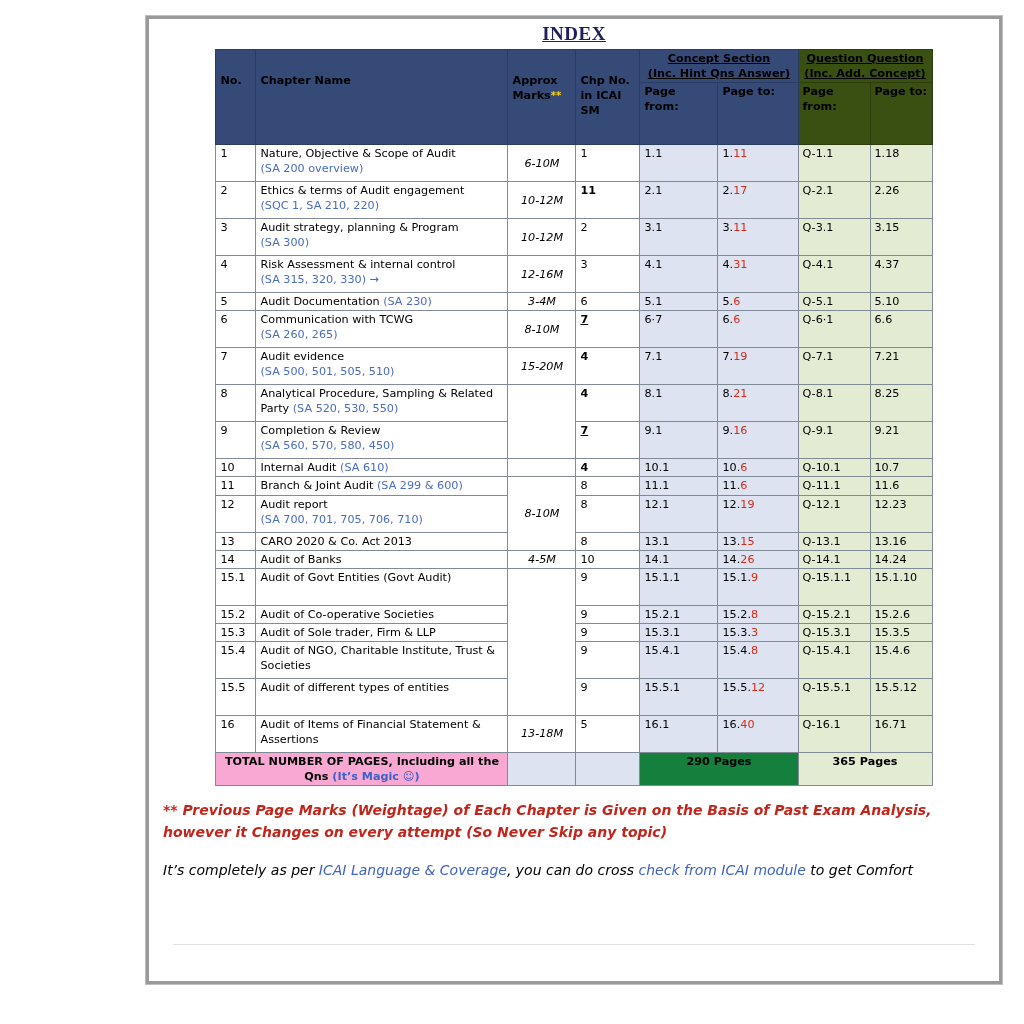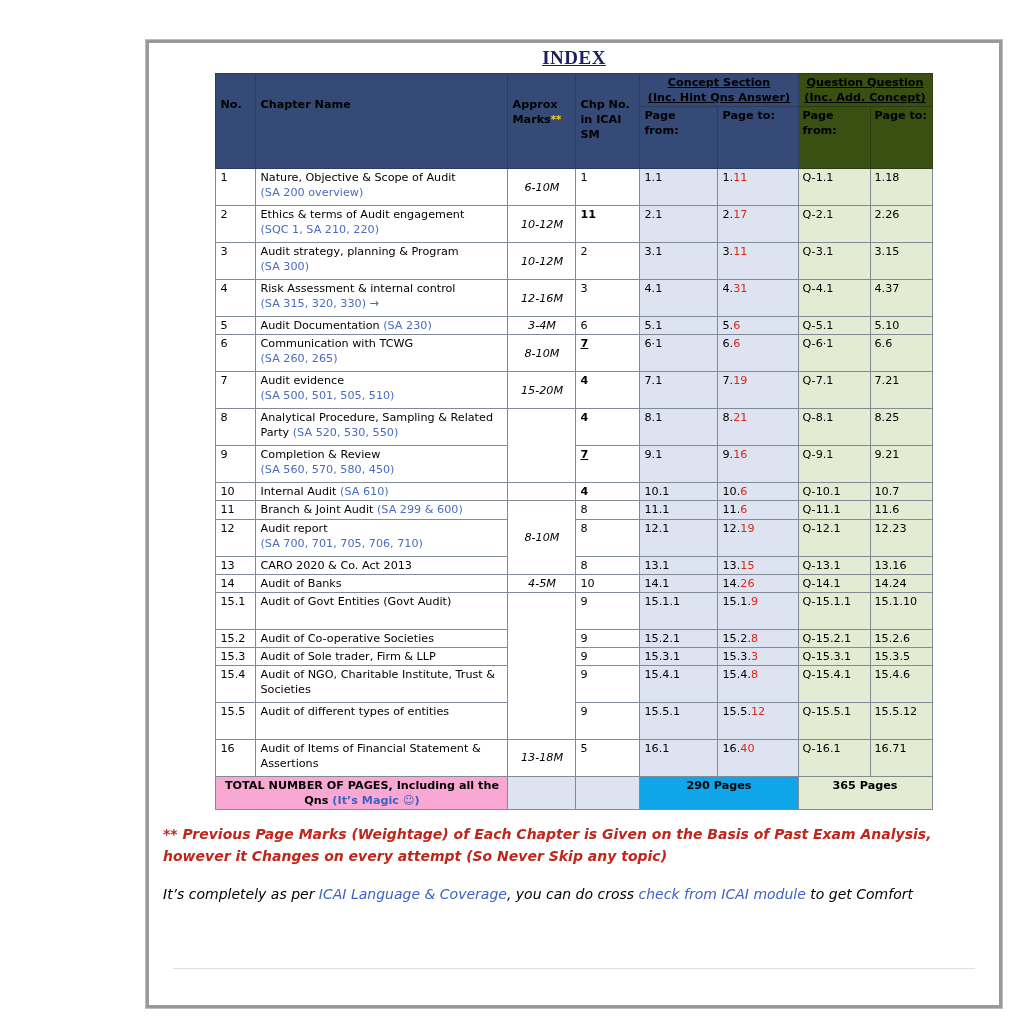--- a/index.html
+++ b/index.html
@@ -5,21 +5,21 @@
   * { box-sizing: border-box; }
   html, body { margin:0; padding:0; }
   body {
     width:1024px; height:1024px;
     background:#ffffff;
     font-family:"DejaVu Sans", sans-serif;
     overflow:hidden;
   }
   .page {
     position:absolute;
-    left:146px; top:40px;
+    left:146px; top:16px;
     width:856px; height:968px;
     background:#ffffff;
     border:3px solid #9a9a9a;
     box-shadow:0 0 0 1px #bdbdbd;
   }
   .title-bar {
     height:30px;
     display:flex; align-items:center; justify-content:center;
     background:#ffffff;
   }
@@ -74,21 +74,21 @@
     background:#f9a8d4;
     text-align:center;
     font-weight:bold;
     font-size:12px;
     color:#16215c;
     padding:3px 6px;
     line-height:1.4;
   }
   .total-blue { color:#3e62c4; font-weight:bold; }
   .total-sum-c {
-    background:#0ea5e9; text-align:center;
+    background:#15803d; text-align:center;
     font-weight:bold; font-size:13px; color:#1f2f73;
     vertical-align:middle;
   }
   .total-sum-q {
     background:#e3ebd3; text-align:center;
     font-weight:bold; font-size:13px; color:#3d5a14;
     vertical-align:middle;
   }
   .total-empty { background:#dde3f0; }
   
@@ -212,21 +212,21 @@
           <td class="c-pg">5.1</td>
           <td class="c-pgto">5.<span class="red">6</span></td>
           <td class="c-qf">Q-5.1</td>
           <td class="c-qt">5.10</td>
         </tr>
         <tr>
           <td class="c-no tall">6</td>
           <td class="c-name">Communication with TCWG<br><span class="sa">(SA 260, 265)</span></td>
           <td class="c-mark" rowspan="1" style="vertical-align: middle;">8-10M</td>
           <td class="c-chp"><span class="bold uline">7</span></td>
-          <td class="c-pg">6·1</td>
+          <td class="c-pg">6·7</td>
           <td class="c-pgto">6.<span class="red">6</span></td>
           <td class="c-qf">Q-6·1</td>
           <td class="c-qt">6.6</td>
         </tr>
         <tr>
           <td class="c-no tall">7</td>
           <td class="c-name">Audit evidence<br><span class="sa">(SA 500, 501, 505, 510)</span></td>
           <td class="c-mark" rowspan="1" style="vertical-align: middle;">15-20M</td>
           <td class="c-chp"><span class="bold">4</span></td>
           <td class="c-pg">7.1</td>

